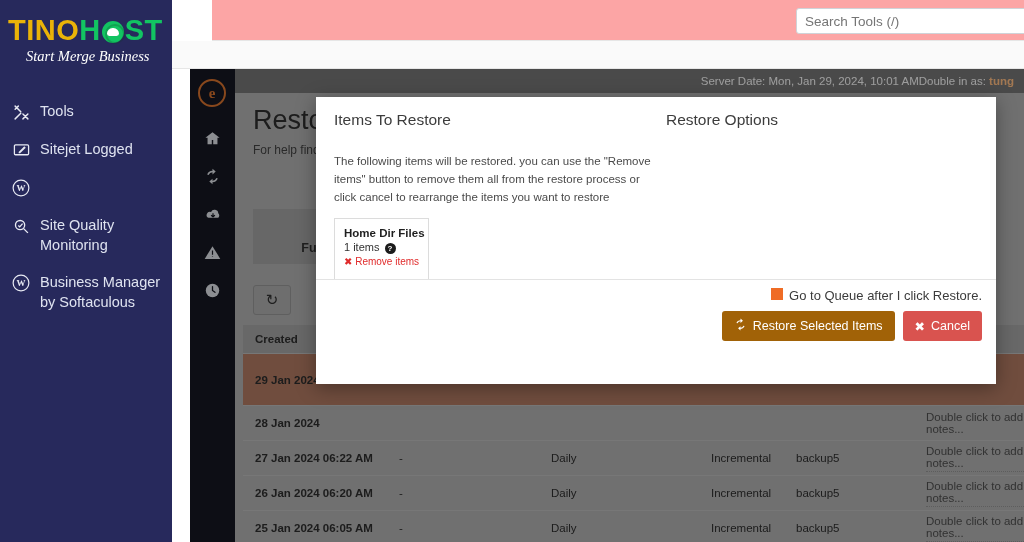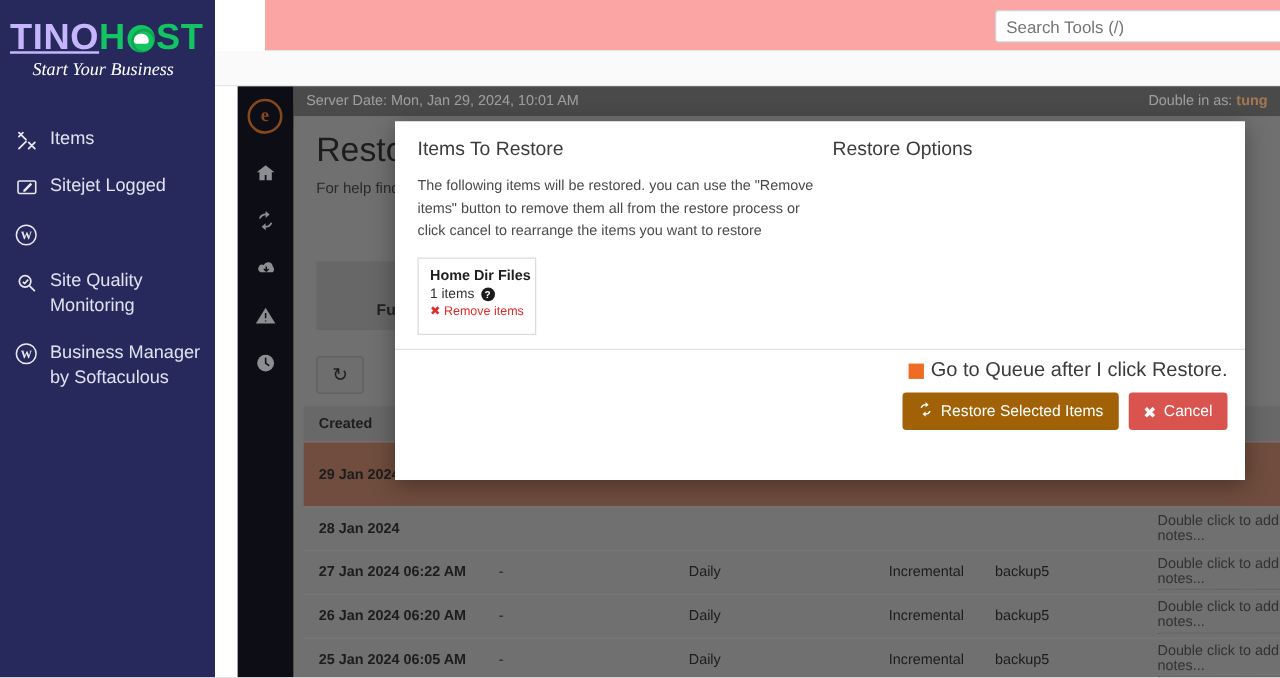--- a/index.html
+++ b/index.html
@@ -12,21 +12,21 @@
   }
   #root { position: relative; width: 1024px; height: 542px; overflow: hidden; background:#fff; }
 
   
   .brand-sidebar {
     position: absolute; left: 0; top: 0; width: 172px; height: 542px;
     background: #27295c; color: #e8eaf3; overflow: hidden;
   }
   .logo-wrap { padding: 14px 0 0 0; text-align: left; }
   .logo-line { font-size: 29px; font-weight: 700; letter-spacing: .5px; padding-left: 8px; white-space: nowrap; }
-  .logo-tino { color: #c4b5fd; text-decoration: underline; }
+  .logo-tino { color: #eab308; }
   .logo-h { color: #12c462; }
   .logo-o-dot {
     display: inline-block; width: 22px; height: 22px; border-radius: 50%;
     background: #12c462; position: relative; top: 3px; margin: 0 1px;
   }
   .logo-o-dot::after {
     content:""; position:absolute; left:5px; top:7px; width:12px; height:8px;
     background:#fff; border-radius: 7px 7px 3px 3px;
   }
   .logo-o-dot::before {
@@ -87,21 +87,21 @@
   .rail-ico {
     width: 45px; height: 38px; display: flex; align-items: center; justify-content: center;
     color: #cfd2d8; cursor: pointer;
   }
 
   
   .app-content { position: absolute; left: 45px; top: 0; width: 789px; height: 473px; background: #a5a5a5; }
   .server-bar {
     position: absolute; left: 0; top: 0; width: 789px; height: 24px;
     background: #6e6e6e; color: #e9e9e9; font-size: 11.5px;
-    display: flex; align-items: center; padding: 0 10px; justify-content: space-between;
+    display: flex; align-items: center; padding: 0 10px; justify-content: flex-end;
   }
   .server-bar .right b { color: #f0b27a; }
   .content-body { position: absolute; left: 0; top: 24px; width: 789px; height: 449px; background: #a5a5a5; }
   .page-h1 { position: absolute; left: 18px; top: 12px; font-size: 27px; color: #2c2c2c; }
   .page-sub { position: absolute; left: 18px; top: 50px; font-size: 12px; color: #3e3e3e; }
   .tile {
     position: absolute; left: 18px; top: 116px; width: 160px; height: 55px;
     background: #999999; display: flex; flex-direction: column;
     align-items: center; justify-content: center; gap: 3px;
     color: #2f2f2f; font-size: 12.5px; font-weight: 600;
@@ -131,72 +131,72 @@
     position: absolute; left: 316px; top: 97px; width: 680px; height: 287px;
     background: #ffffff; box-shadow: 0 4px 18px rgba(0,0,0,.35); overflow: hidden;
   }
   .modal-head {
     height: 36px; border-bottom: 1px solid #e3e3e3; display: flex; align-items: center;
     padding: 0 18px; font-size: 16px; color: #3c3c3c;
   }
   .modal-body { position: relative; height: 182px; padding: 14px 18px 0 18px; }
   .col-left { position: absolute; left: 18px; top: 14px; width: 320px; }
   .col-right { position: absolute; left: 350px; top: 14px; width: 310px; }
-  .sect-title { font-size: 15.5px; color: #3c3c3c; margin-bottom: 12px; }
+  .sect-title { font-size: 15.5px; color: #3c3c3c; margin-bottom: 24px; }
   .sect-p { font-size: 11.5px; color: #4a4a4a; line-height: 1.55; }
   .item-card {
     margin-top: 12px; width: 95px; min-height: 62px; border: 1px solid #dcdcdc;
     background: #fff; padding: 8px 9px;
   }
   .item-card .ic-title { font-size: 11.5px; font-weight: 700; color: #1f1f1f; white-space: nowrap; }
   .item-card .ic-count { font-size: 11px; color: #333; margin-top: 2px; }
   .item-card .ic-remove { font-size: 10px; color: #e02b2b; margin-top: 2px; cursor: pointer; white-space: nowrap; }
   .badge-q {
     display: inline-flex; align-items: center; justify-content: center;
     width: 11px; height: 11px; border-radius: 50%; background: #1b1b1b; color: #fff;
     font-size: 8px; font-weight: 700; vertical-align: middle; margin-left: 2px;
   }
   .opt-row { display: flex; align-items: center; gap: 7px; font-size: 11.5px; color: #333; }
   .cbx { width: 12px; height: 12px; border: 1px solid #b5b5b5; background: #fff; flex: 0 0 12px; }
   .cbx.on { background: #ef6c25; border-color: #ef6c25; }
   .modal-foot {
     position: relative; height: 68px; border-top: 1px solid #e3e3e3;
     padding: 8px 14px 0 14px;
   }
-  .queue-row { display: flex; align-items: center; justify-content: flex-end; gap: 6px; font-size: 16px; color: #3b3b3b; }
+  .queue-row { display: flex; align-items: flex-start; justify-content: flex-end; gap: 6px; font-size: 13px; color: #3b3b3b; }
   .btn-row { display: flex; justify-content: flex-end; gap: 8px; margin-top: 8px; }
   .btn {
     display: inline-flex; align-items: center; gap: 6px;
     padding: 7px 12px; border-radius: 3px; font-size: 12.5px; color: #fff;
     cursor: pointer; border: none; font-family: "Liberation Sans", sans-serif;
   }
   .btn-restore { background: #a16207; }
   .btn-cancel { background: #d9534f; }
 </style>
 </head>
 <body>
 
 <div id="root">
 
   <div class="brand-sidebar">
     <div class="logo-wrap">
       <div class="logo-line">
         <span class="logo-tino">TINO</span><span class="logo-h">H</span><span class="logo-o-dot"></span><span class="logo-h">ST</span>
       </div>
-      <div class="logo-tag">Start Your Business</div>
+      <div class="logo-tag">Start Merge Business</div>
     </div>
 
     <div class="nav-list">
       <div class="nav-item">
         <span class="nav-ico">
           <svg width="17" height="17" viewBox="0 0 24 24" fill="none" stroke="#e8eaf3" stroke-width="2" stroke-linecap="round">
               <path d="M3 3l8 8M3 7.5L7.5 3M14 14l7 7M21 14l-7 7M3 21l8-8"></path>
             </svg>
         </span>
-        <span class="nav-lbl">Items</span>
+        <span class="nav-lbl">Tools</span>
       </div>
       <div class="nav-item">
         <span class="nav-ico">
           <svg width="17" height="17" viewBox="0 0 24 24" fill="none" stroke="#e8eaf3" stroke-width="1.8">
               <rect x="2" y="4" width="20" height="14" rx="1.5"></rect>
               <path d="M8 14l8-8 2 2-8 8H8z" fill="#e8eaf3" stroke="none"></path>
             </svg>
         </span>
         <span class="nav-lbl">Sitejet Logged</span>
       </div>

